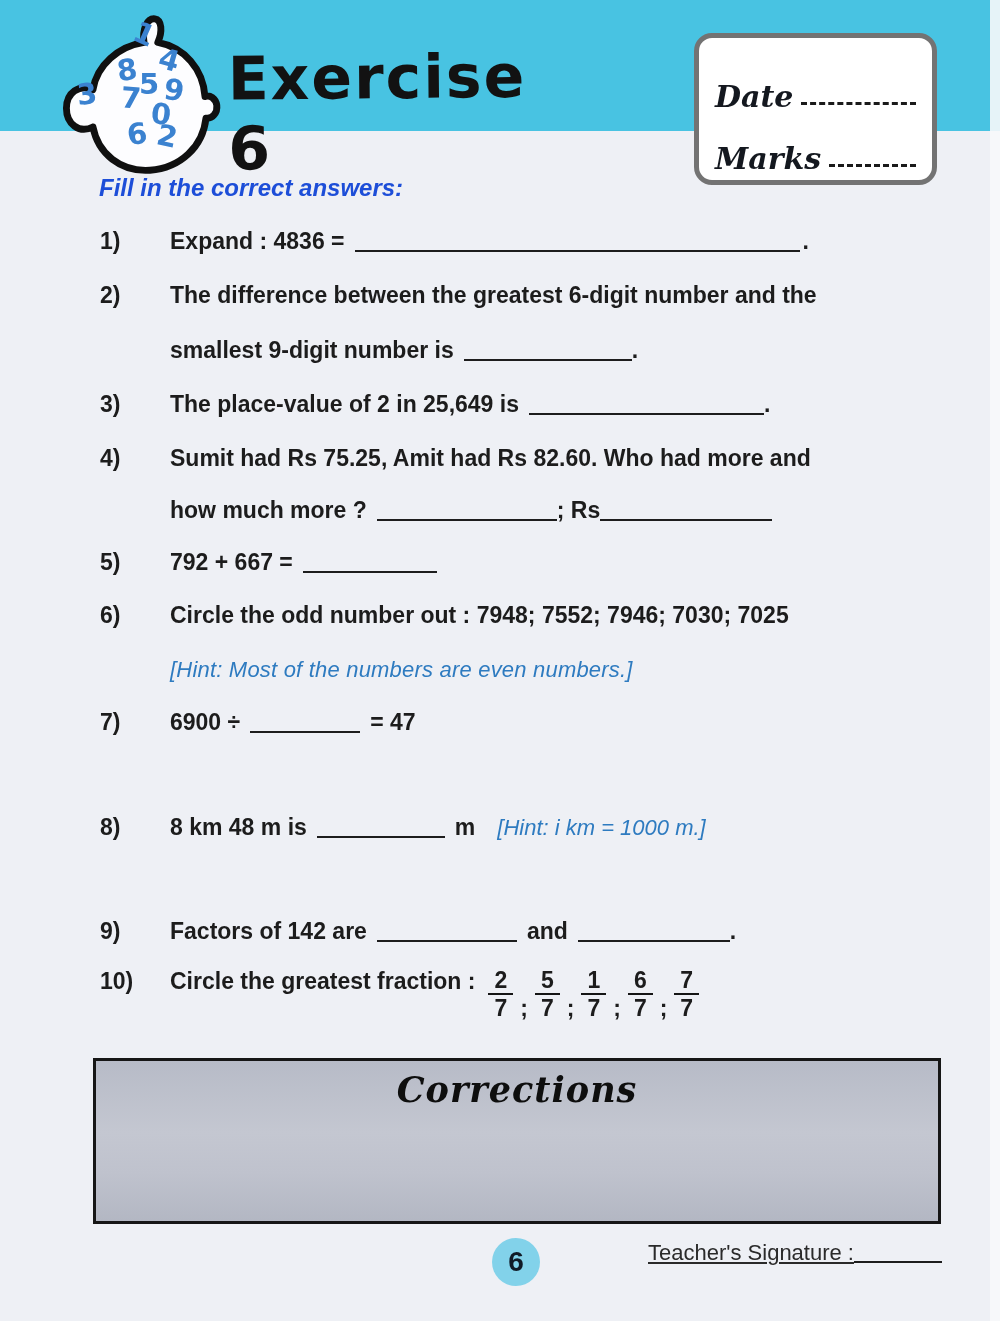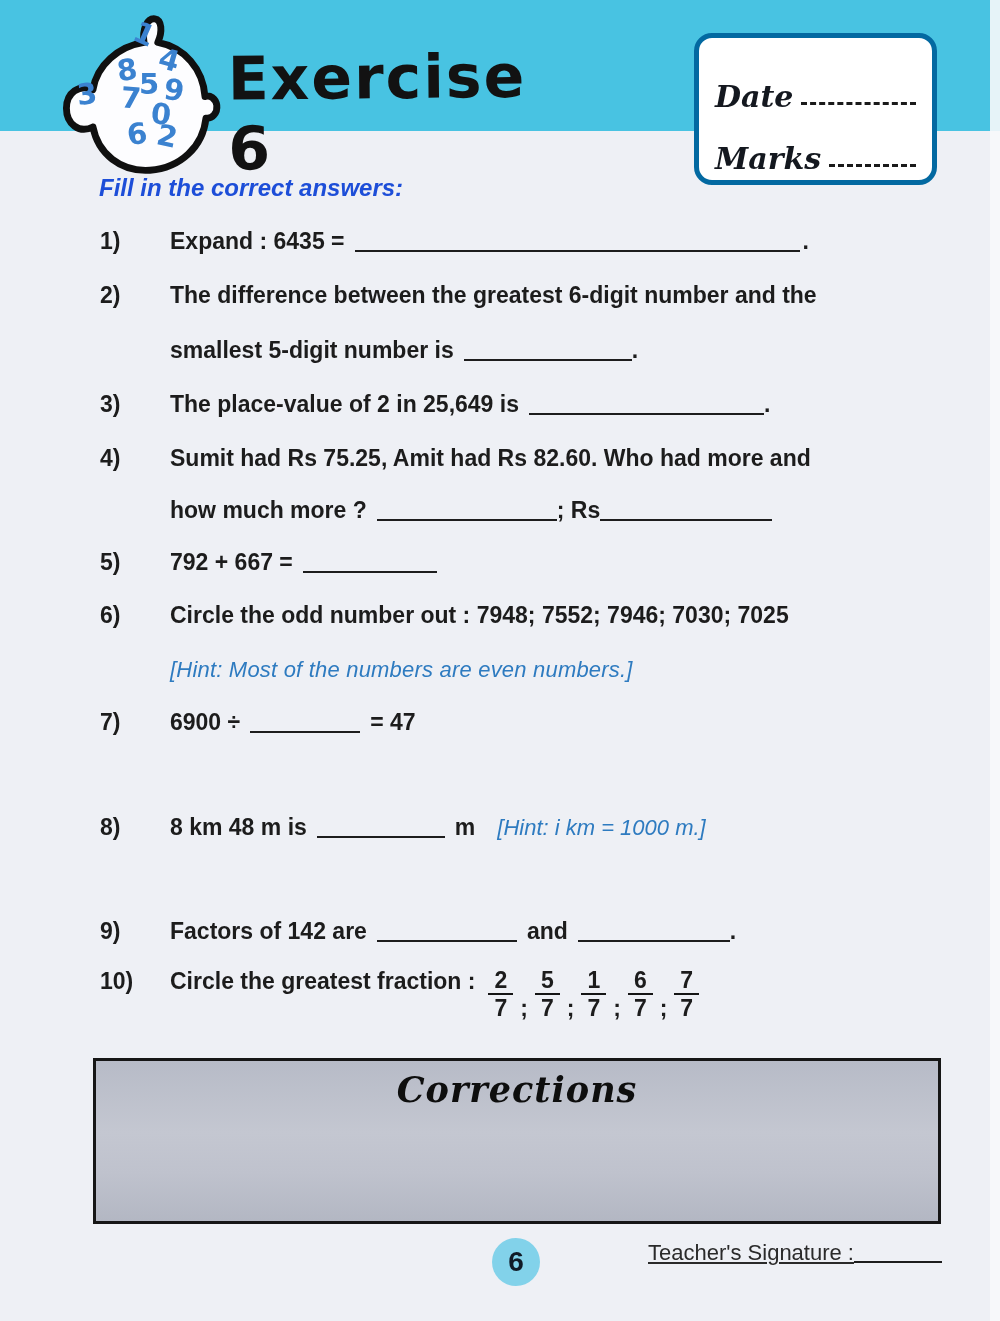--- a/index.html
+++ b/index.html
@@ -32,21 +32,21 @@
   .bn9 { left:97px;  top:112px; transform:rotate(12deg); }
 
   .title {
     position:absolute; left:228px; top:42px; width:350px;
     font-size:60px; font-weight:bold; letter-spacing:2px; color:#121212;
     font-family:"DejaVu Sans", sans-serif; transform:rotate(-.5deg);
   }
 
   .datebox {
     position:absolute; left:694px; top:33px; width:243px; height:152px;
-    background:#fff; border:5px solid #0369a1; border-radius:18px;
+    background:#fff; border:5px solid #737373; border-radius:18px;
     padding:12px 14px 10px 16px;
   }
   .db-row { display:flex; align-items:flex-end; height:62px; }
   .db-label {
     font-family:"DejaVu Serif", serif; font-style:italic; font-weight:bold;
     font-size:30px; color:#14181f; line-height:1;
   }
   .db-dots { flex:1; border-bottom:3.5px dashed #1a1a1a; margin:0 2px 7px 8px; }
 
   
@@ -139,31 +139,31 @@
       <span class="db-label">Marks</span>
       <span class="db-dots"></span>
     </div>
   </div>
 
   <div class="instruction">Fill in the correct answers:</div>
 
   <div class="q" style="top:228px">
     <span class="qn">1)</span>
     <span class="qt">
-      <span>Expand : 6435 =</span><span class="blank ml" style="width:445px"></span><span class="ml2">.</span>
+      <span>Expand : 4836 =</span><span class="blank ml" style="width:445px"></span><span class="ml2">.</span>
     </span>
   </div>
 
   <div class="q" style="top:282px">
     <span class="qn">2)</span>
     <span class="qt">The difference between the greatest 6-digit number and the</span>
   </div>
   <div class="q cont" style="top:337px">
     <span class="qt">
-      <span>smallest 5-digit number is</span><span class="blank ml" style="width:168px"></span><span>.</span>
+      <span>smallest 9-digit number is</span><span class="blank ml" style="width:168px"></span><span>.</span>
     </span>
   </div>
 
   <div class="q" style="top:391px">
     <span class="qn">3)</span>
     <span class="qt">
       <span>The place-value of 2 in 25,649 is</span><span class="blank ml" style="width:235px"></span><span>.</span>
     </span>
   </div>
 

